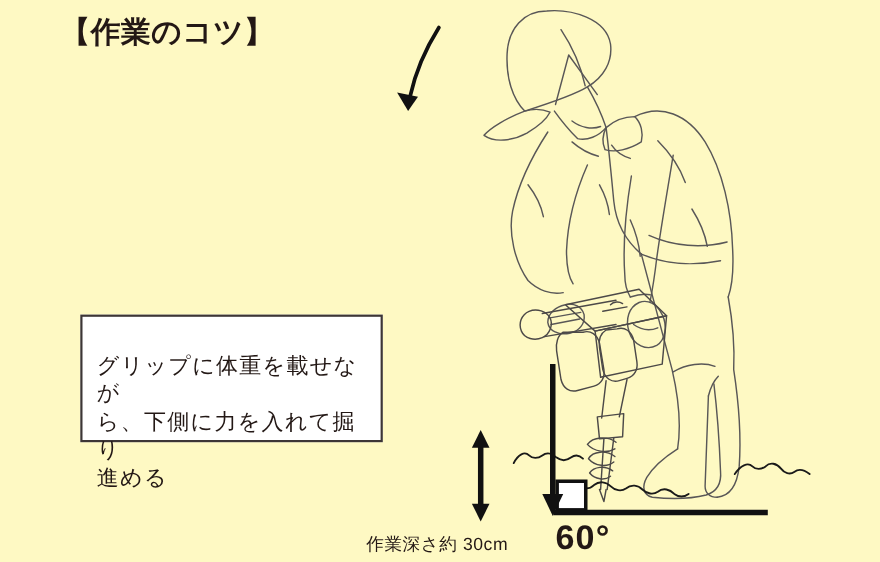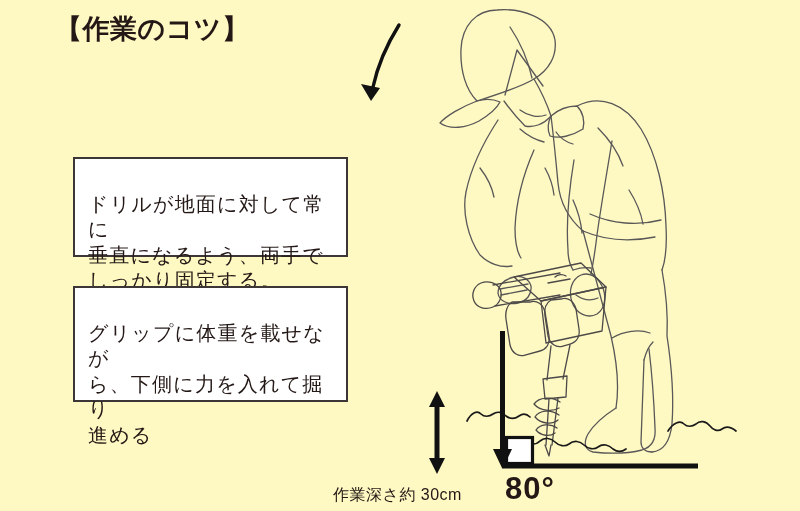--- a/index.html
+++ b/index.html
@@ -30,25 +30,20 @@
   }
   .illustration{position:absolute;left:0;top:0;}
 </style>
 </head>
 <body>
 
 <div class="stage">
 
   <div class="page-title">【作業のコツ】</div>
 
-  <div class="tip-box first">
-    <span>ドリルが地面に対して常に
-垂直になるよう、両手で
-しっかり固定する。</span>
-  </div>
 
   <div class="tip-box second">
     <span>グリップに体重を載せなが
 ら、下側に力を入れて掘り
 進める</span>
   </div>
 
   <svg class="illustration" width="800" height="511" viewBox="0 0 800 511" xmlns="http://www.w3.org/2000/svg">
 
     <g fill="none" stroke="#595757" stroke-width="1.3" stroke-linecap="round" stroke-linejoin="round">
@@ -151,15 +146,15 @@
     <line x1="503" y1="466" x2="698" y2="466" stroke="#111" stroke-width="5"></line>
 
     <g>
       <line x1="437" y1="403" x2="437" y2="462" stroke="#111" stroke-width="5"></line>
       <polygon points="429,407 445,407 437,391" fill="#111"></polygon>
       <polygon points="429,458 445,458 437,474" fill="#111"></polygon>
     </g>
   </svg>
 
   <div class="depth-label">作業深さ約 30cm</div>
-  <div class="angle-label">80°</div>
+  <div class="angle-label">60°</div>
 
 </div>
 
 </body></html>

